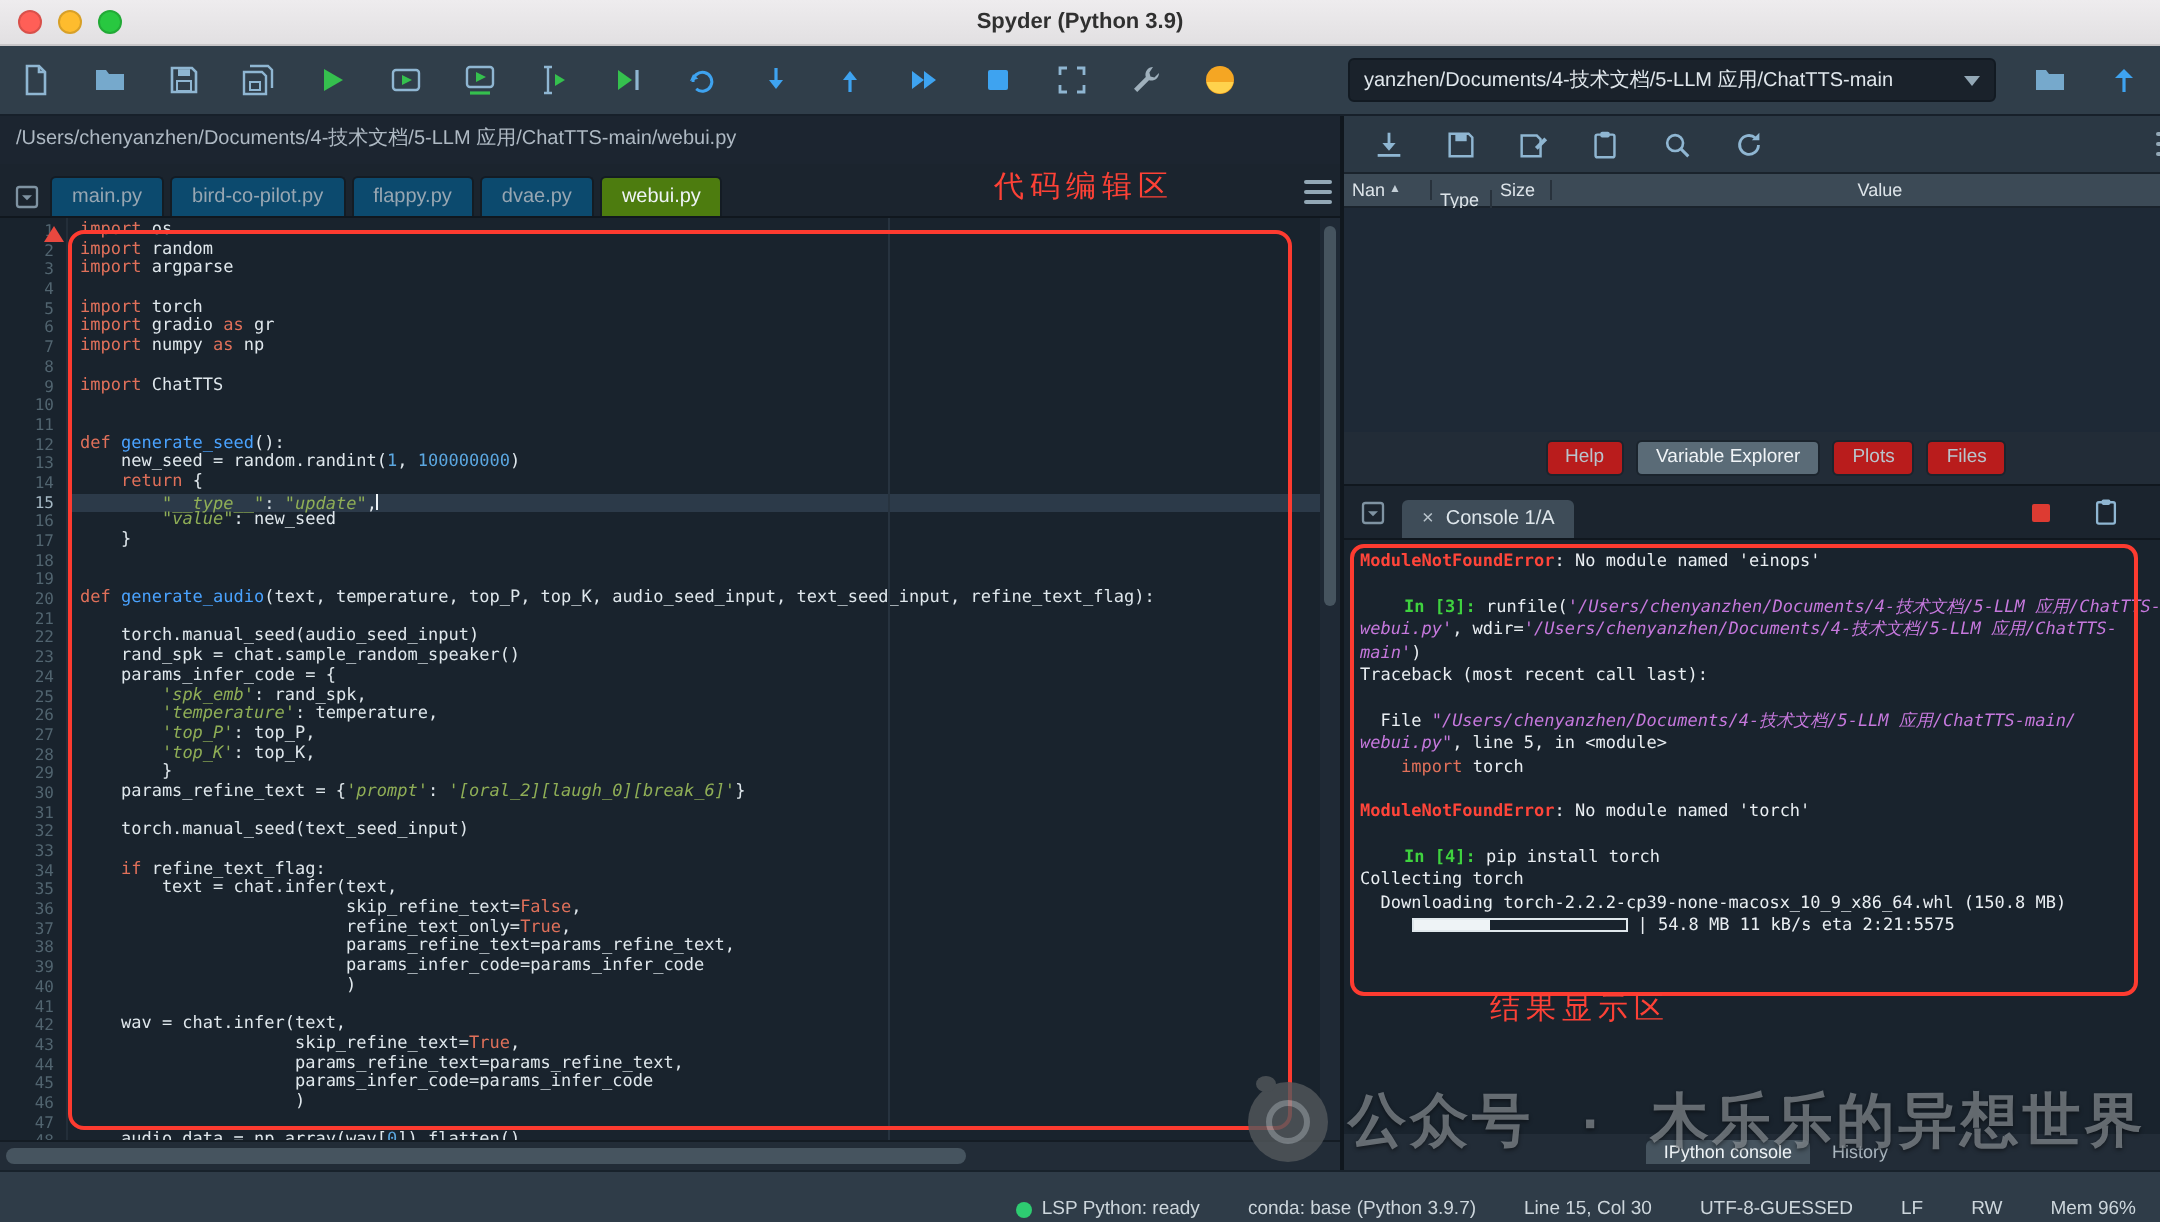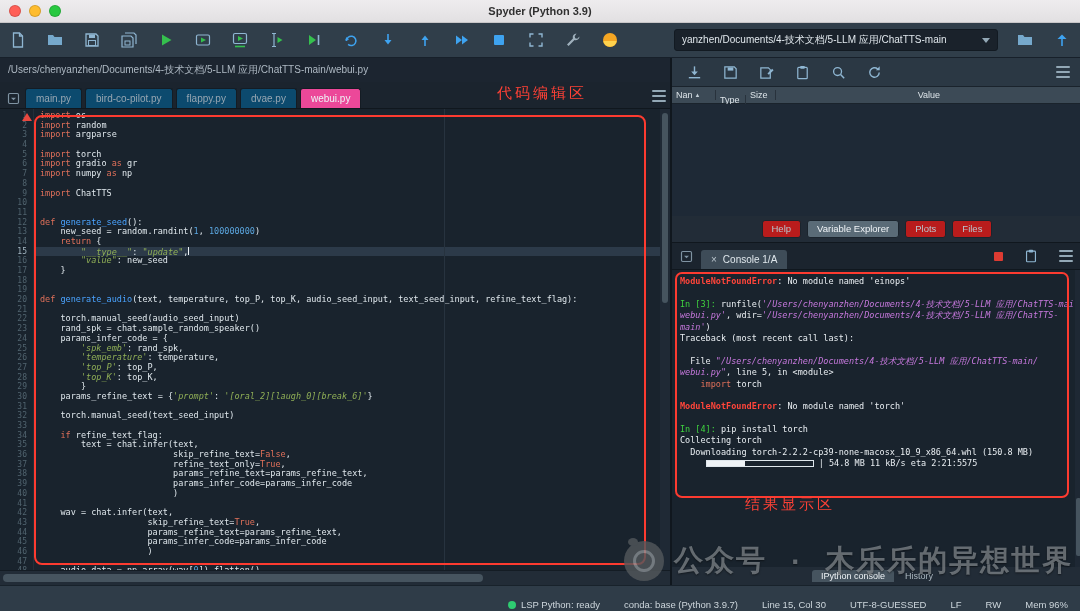--- a/index.html
+++ b/index.html
@@ -31,21 +31,21 @@
   .left-pane{width:670px;flex:none;display:flex;flex-direction:column;border-right:2px solid #10171e;min-height:0;}
   .right-pane{flex:1;display:flex;flex-direction:column;background:#222c37;min-height:0;}
 
   
   .filepath-bar{height:24px;line-height:24px;background:#1c2530;color:#aeb9c3;font-size:10px;
            padding-left:8px;white-space:nowrap;overflow:hidden;flex:none;}
   .tabbar{height:26px;background:#1b242e;border-bottom:1px solid #10171e;display:flex;align-items:flex-end;
            padding:0 4px;gap:3px;flex:none;position:relative;}
   .tab{height:19px;line-height:19px;padding:0 10px;font-size:10px;color:#97a6b2;background:#0c4a6e;
            border:1px solid #141c24;border-bottom:none;border-radius:3px 3px 0 0;white-space:nowrap;}
-  .tab.active{background:#ec4899;color:#eef3f6;margin-top:32px;}
+  .tab.active{background:#4d7c0f;color:#eef3f6;margin-top:32px;}
   .tabbar-spacer{flex:1;}
   .editor-wrap{flex:1;position:relative;display:flex;min-height:0;background:#19232d;overflow:hidden;}
   .gutter{width:34px;flex:none;text-align:right;font:8px/9.7px "DejaVu Sans Mono",monospace;color:#51646f;
            padding-top:2px;border-right:1px solid #232e39;box-sizing:border-box;}
   .gutter div{height:9.7px;padding-right:6px;}
   .gutter div.current{color:#a5b8c4;}
   .code-area{flex:1;padding-top:2px;font:8.5px/9.7px "DejaVu Sans Mono",monospace;color:#dfe7ec;
            position:relative;overflow:hidden;}
   .code-line{height:9.7px;white-space:pre;padding-left:6px;}
   .code-line.current{background:#2c3a49;}
@@ -83,21 +83,21 @@
            display:flex;align-items:flex-end;padding:0 5px;gap:6px;flex:none;}
   .console-tab{height:19px;display:flex;align-items:center;gap:6px;padding:0 10px;background:#3e4c58;
            color:#dfe7ec;font-size:10px;border-radius:3px 3px 0 0;}
   .tab-close{font-size:10px;color:#b9c4cc;line-height:1;}
   .console-hdr-icons{margin-left:auto;display:flex;align-items:center;gap:18px;height:100%;padding-right:4px;}
   .busy-square{width:9px;height:9px;background:#dd3b32;border-radius:1px;}
   .console-body{flex:1;position:relative;background:#19232d;padding:6px 8px;min-height:0;overflow:hidden;
            font:8.5px/11.4px "DejaVu Sans Mono",monospace;color:#e9eef2;}
   .console-line{height:11.4px;white-space:pre;}
   .c-err{color:#ff453a;font-weight:bold;}
-  .c-prompt{color:#3fd23f;font-weight:normal;}
+  .c-prompt{color:#3fd23f;font-weight:bold;margin-left:22px;}
   .c-str{color:#c678dd;font-style:italic;}
   .c-kw{color:#e0705a;}
   .progress-box{display:inline-block;width:108px;height:7px;border:1px solid #dfe7ec;vertical-align:-1px;
            position:relative;box-sizing:border-box;}
   .progress-fill{position:absolute;left:0;top:0;bottom:0;background:#eef3f6;}
   .console-redrect{position:absolute;left:3px;top:2px;width:390px;height:222px;border:2px solid #fd3b30;
            border-radius:7px;pointer-events:none;z-index:10;}
   .console-vscroll{position:absolute;right:0;top:0;bottom:0;width:7px;background:#1e2834;}
   .console-vthumb{position:absolute;right:1px;top:228px;width:5px;height:58px;background:#46545f;border-radius:2px;}
   .console-tabs{height:18px;background:#222c37;display:flex;align-items:center;justify-content:center;gap:2px;

